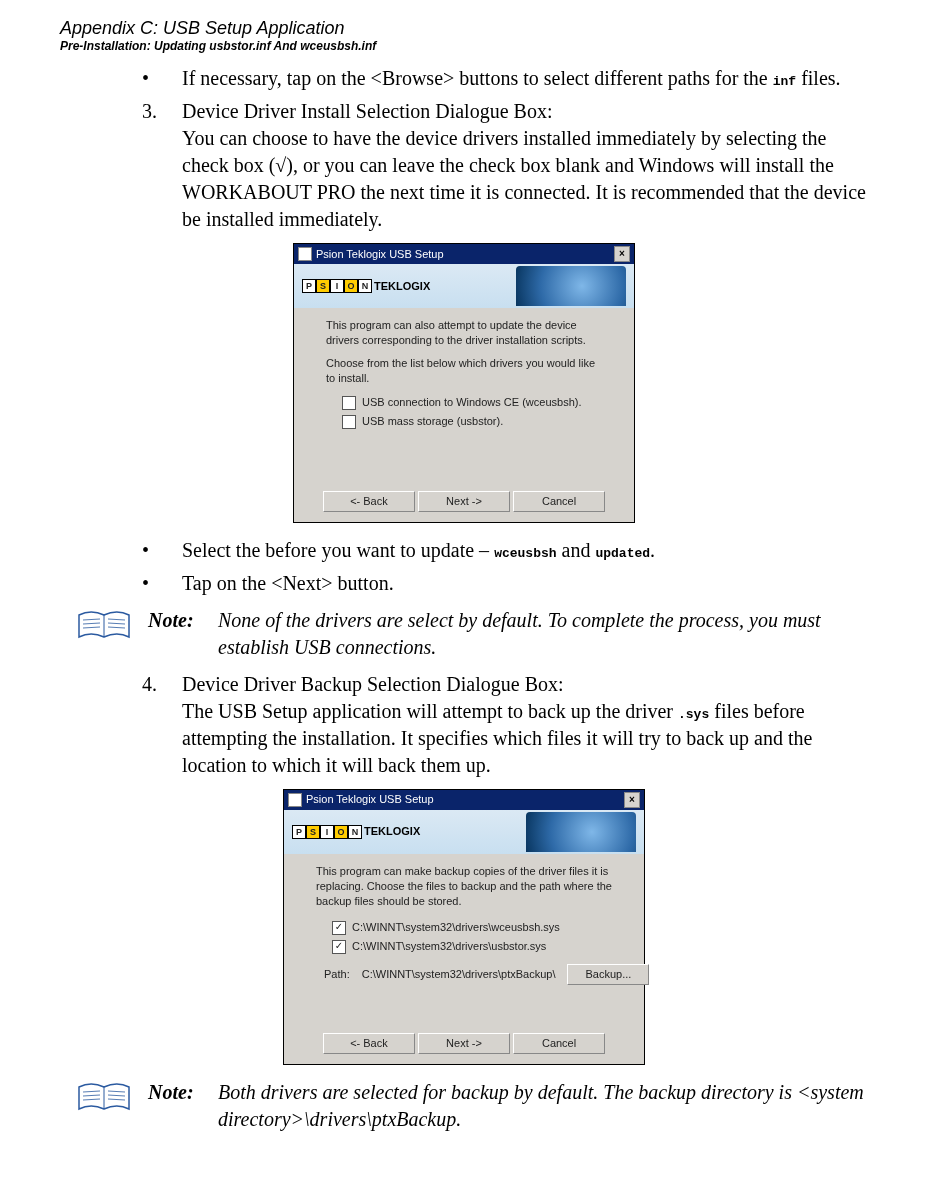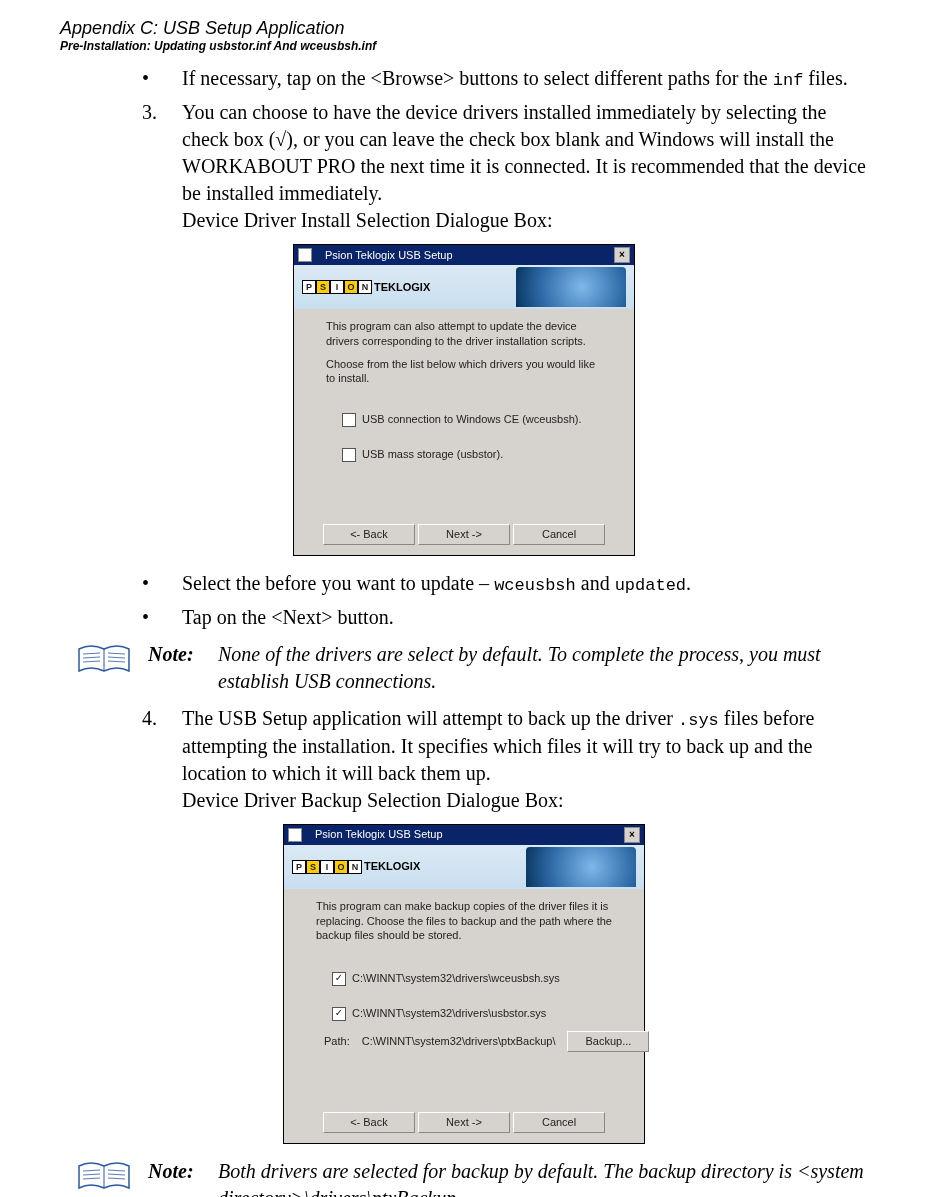--- a/index.html
+++ b/index.html
@@ -19,21 +19,21 @@
     font-family: Arial, Helvetica, sans-serif;
     color: #000;
     margin-bottom: 12px;
   }
   .hdr-line1 { font-size: 18px; }
   .hdr-line2 { font-size: 12px; font-weight: bold; }
   .body-text { font-size: 20px; line-height: 1.35; }
   .bullet-row, .num-row { display: flex; margin: 6px 0 4px 82px; }
   .bullet-mark, .num-mark { width: 40px; flex: 0 0 40px; }
   .bullet-body, .num-body { flex: 1; }
-  code.mono { font-family: "Courier New", monospace; font-size: 17px; }
+  code.mono { font-family: "Courier New", monospace; font-size: 13px; font-weight: bold; }
   .fig-wrap { text-align: center; margin: 10px 0 14px 0; }
 
   
   .dlg {
     display: inline-block;
     text-align: left;
     border: 1px solid #000;
     background: #d6d3ce;
     font-family: Tahoma, Arial, sans-serif;
     font-size: 11px;
@@ -41,46 +41,46 @@
   }
   .dlg-title {
     background: #0a246a;
     color: #fff;
     font-size: 11px;
     padding: 2px 4px;
     display: flex;
     align-items: center;
     justify-content: space-between;
   }
-  .dlg-title .t-left { display:flex; align-items:flex-end; gap:13px;}
+  .dlg-title .t-left { display:flex; align-items:flex-end; gap:4px;}
   .dlg-title .t-icon { width:12px;height:12px;background:#fff;border:1px solid #888;}
   .dlg-close {
     width:14px;height:14px;background:#d6d3ce;border:1px solid #888;
     display:flex;align-items:center;justify-content:center;font-size:10px;font-weight:bold;color:#000;
   }
   .dlg-banner {
     height: 44px;
     background: linear-gradient(#dbe9f4,#c8dff0);
     display:flex;align-items:center;padding:0 8px;gap:0;
   }
   .logo-box { display:flex; }
   .logo-sq { width:12px;height:12px;border:1px solid #000;background:#fff;display:flex;align-items:center;justify-content:center;font-size:9px;font-weight:bold;}
   .logo-sq.y { background:#ffcc00;}
   .logo-text { font-weight:bold;font-size:11px;margin-left:2px;color:#000;}
   .banner-globe { margin-left:auto; width:110px;height:40px;background: radial-gradient(circle at 60% 50%, #7fb7e8 0%, #2e6aa8 60%, #08355f 100%); border-radius:4px 4px 0 0;}
   .dlg-body { padding:10px 32px; font-size:11px; line-height:1.35; background:#d6d3ce;}
-  .chk-row { margin:20px 0 4px 16px; display:flex; align-items:center; gap:6px;}
+  .chk-row { margin:4px 0 4px 16px; display:flex; align-items:center; gap:6px;}
   .chk { width:12px;height:12px;border:1px solid #555;background:#fff;font-size:10px;line-height:10px;text-align:center;}
   .dlg-buttons { background:#d6d3ce; padding:8px 12px 10px 12px; text-align:center;}
   .w-btn {
     display:inline-block;min-width:70px;padding:2px 10px;
     border:1px solid #888;border-top-color:#fff;border-left-color:#fff;
     background:#d6d3ce;font-size:11px;margin:0 0;text-align:center;
   }
-  .path-row { margin:10px 0 12px 8px; display:flex; align-items:center; gap:10px; font-size:11px;}
+  .path-row { margin:10px 0 0 8px; display:flex; align-items:center; gap:10px; font-size:11px;}
   .path-field { flex:1; background:#d6d3ce; padding:2px 2px;}
 
   .note-row { display:flex; margin:10px 0 10px 0; }
   .note-icon-cell { width:88px; flex:0 0 88px; display:flex; align-items:flex-start; justify-content:center; padding-top:2px;}
   .note-label { width:70px; flex:0 0 70px; font-style:italic; font-weight:bold; font-size:20px;}
   .note-text { flex:1; font-style:italic; font-size:20px; line-height:1.35;}
 
   
   .book-icon { width:54px;height:34px;position:relative;}
   .book-icon svg { width:54px;height:34px;}
@@ -100,22 +100,22 @@
     <div class="bullet-row">
       <div class="bullet-mark">•</div>
       <div class="bullet-body">
         <span>If necessary, tap on the &lt;Browse&gt; buttons to select different paths for the </span><code class="mono">inf</code><span> files.</span>
       </div>
     </div>
 
     <div class="num-row">
       <div class="num-mark">3.</div>
       <div class="num-body">
+        <div>Device Driver Install Selection Dialogue Box:</div>
         <div>You can choose to have the device drivers installed immediately by selecting the check box (√), or you can leave the check box blank and Windows will install the WORKABOUT PRO the next time it is connected. It is recommended that the device be installed immediately.</div>
-        <div>Device Driver Install Selection Dialogue Box:</div>
       </div>
     </div>
 
     <div class="fig-wrap">
       <div class="dlg" style="width:340px">
         <div class="dlg-title">
           <span class="t-left">
             <span class="t-icon"></span>
             <span>Psion Teklogix USB Setup</span>
           </span>
@@ -182,24 +182,24 @@
           </svg>
         </span>
       </div>
       <div class="note-label">Note:</div>
       <div class="note-text">None of the drivers are select by default. To complete the process, you must establish USB connections.</div>
     </div>
 
     <div class="num-row">
       <div class="num-mark">4.</div>
       <div class="num-body">
+        <div>Device Driver Backup Selection Dialogue Box:</div>
         <div>
           <span>The USB Setup application will attempt to back up the driver </span><code class="mono">.sys</code><span> files before attempting the installation. It specifies which files it will try to back up and the location to which it will back them up.</span>
         </div>
-        <div>Device Driver Backup Selection Dialogue Box:</div>
       </div>
     </div>
 
     <div class="fig-wrap">
       <div class="dlg" style="width:360px">
         <div class="dlg-title">
           <span class="t-left">
             <span class="t-icon"></span>
             <span>Psion Teklogix USB Setup</span>
           </span>

